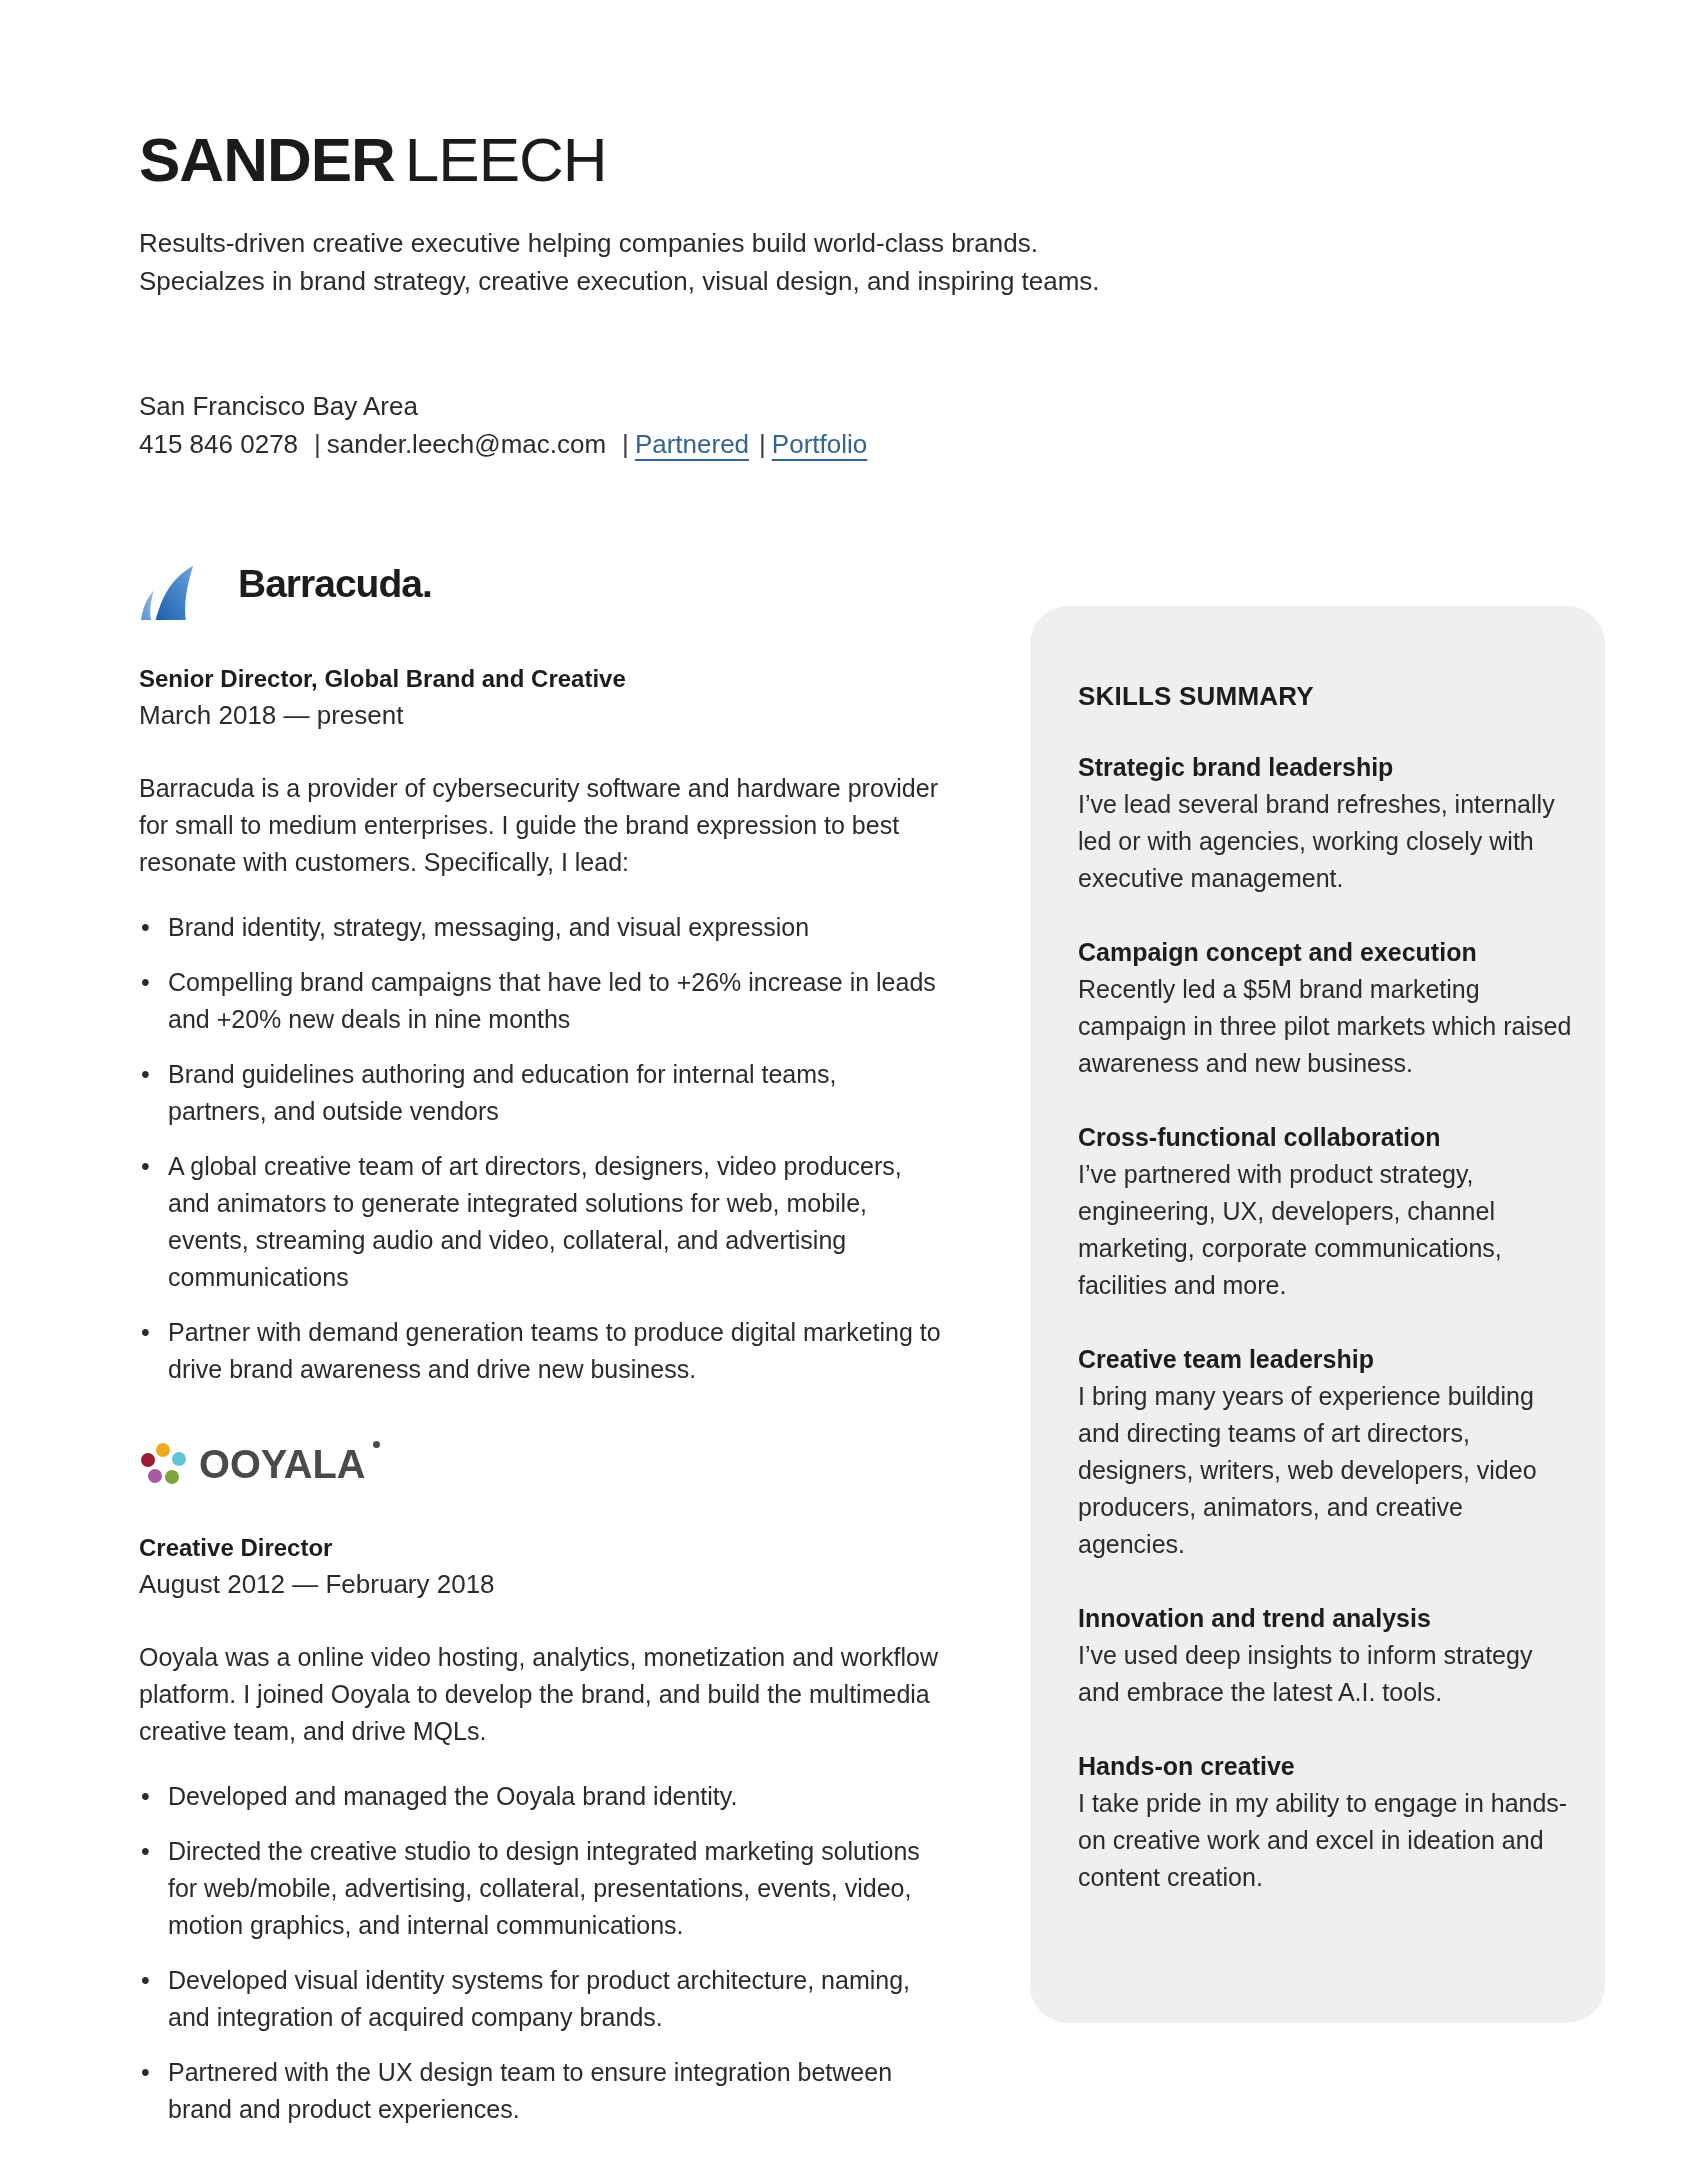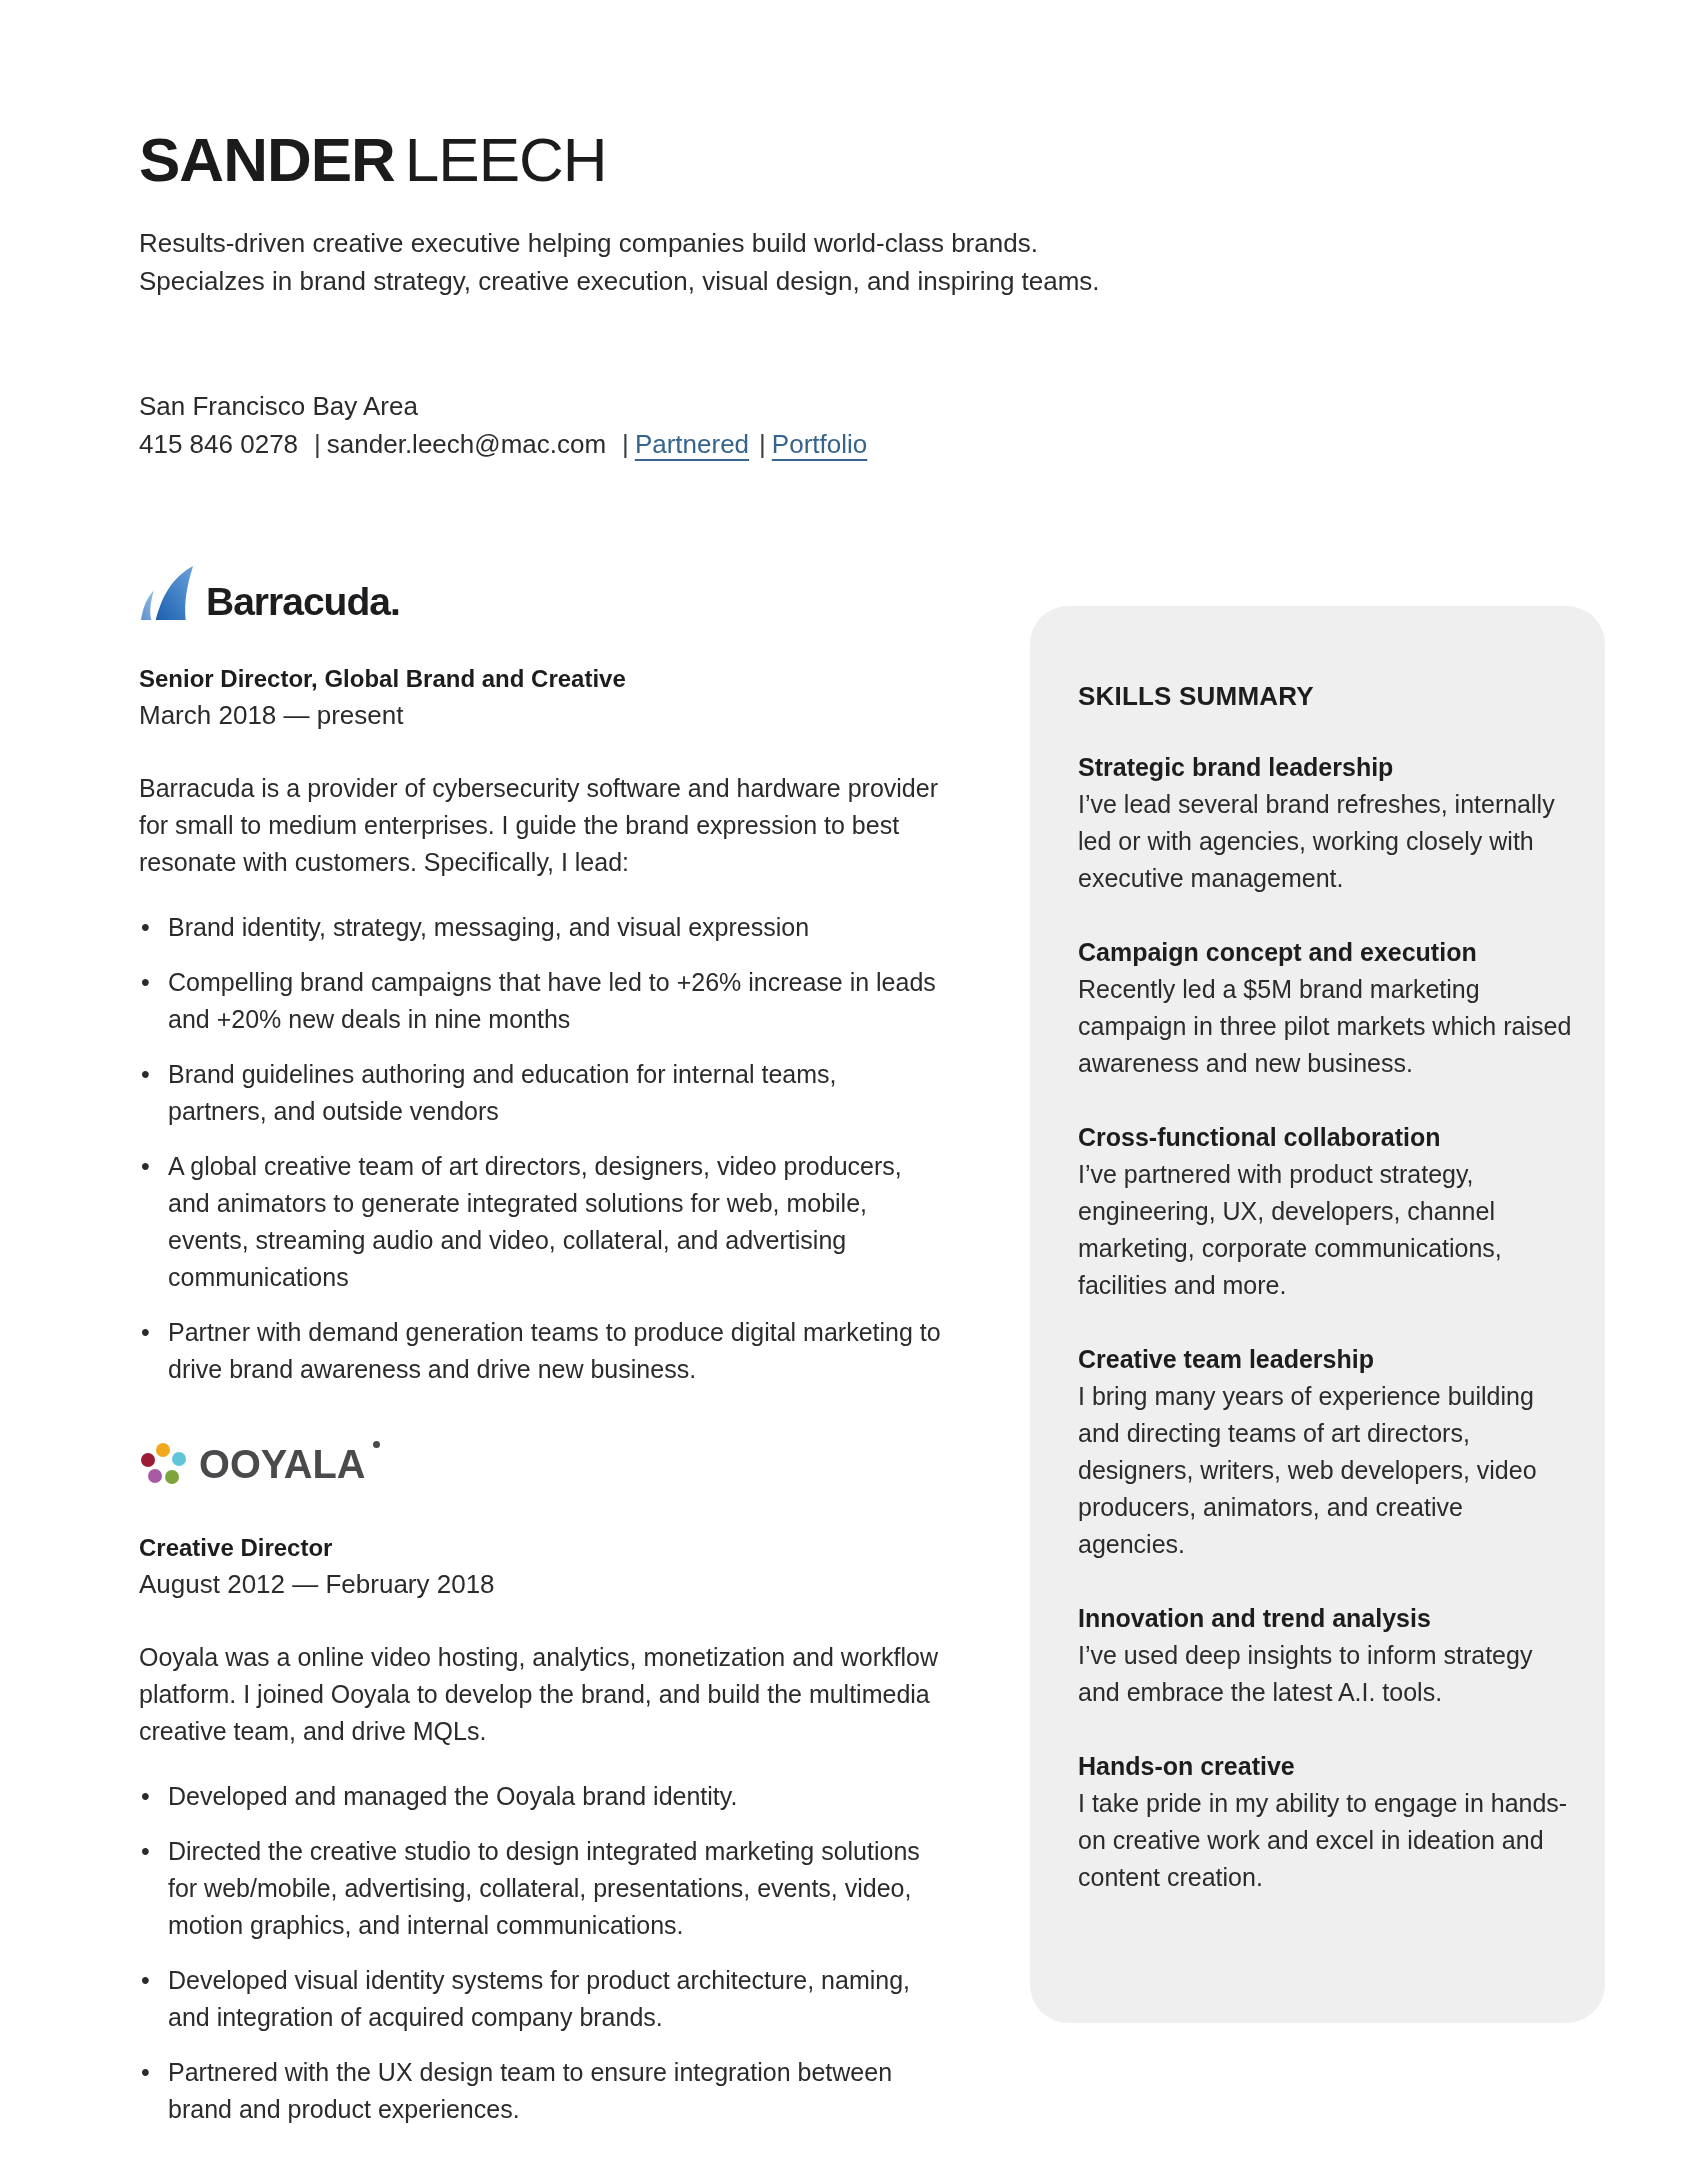--- a/index.html
+++ b/index.html
@@ -24,21 +24,21 @@
 
   .contact { margin-top:87px; font-size:26px; line-height:38px; color:#2b2b2b; }
   .contact .row2 span { margin-right:6px; }
   .contact .sep { color:#3c3c3c; margin:0 10px; }
   .contact a.link { color:#35648f; text-decoration:underline; text-underline-offset:6px; text-decoration-thickness:2px; cursor:pointer; }
 
   .job { margin-top:0; }
   .job-barracuda { margin-top:101px; }
   .job-ooyala    { margin-top:51px;  }
 
-  .logo-row { display:flex; align-items:flex-end; height:57px; }
+  .logo-row { display:flex; height:57px;gap:32px; }
   .barracuda-word { font-size:39px; font-weight:700; letter-spacing:-1px; color:#1d1d1f; margin-left:8px; line-height:1; }
 
   .ooyala-logo { display:flex; align-items:center; height:51px; }
   .ooyala-dots { position:relative; width:50px; height:48px; }
   .ooyala-dots i { position:absolute; width:14px; height:14px; border-radius:50%; }
   .dot-maroon { left:2px;  top:12px; background:#9c1c36; }
   .dot-yellow { left:17px; top:2px;  background:#f0a81f; }
   .dot-cyan   { left:33px; top:11px; background:#62c4d9; }
   .dot-purple { left:9px;  top:28px; background:#a65ba2; }
   .dot-green  { left:26px; top:29px; background:#7ea43d; }

